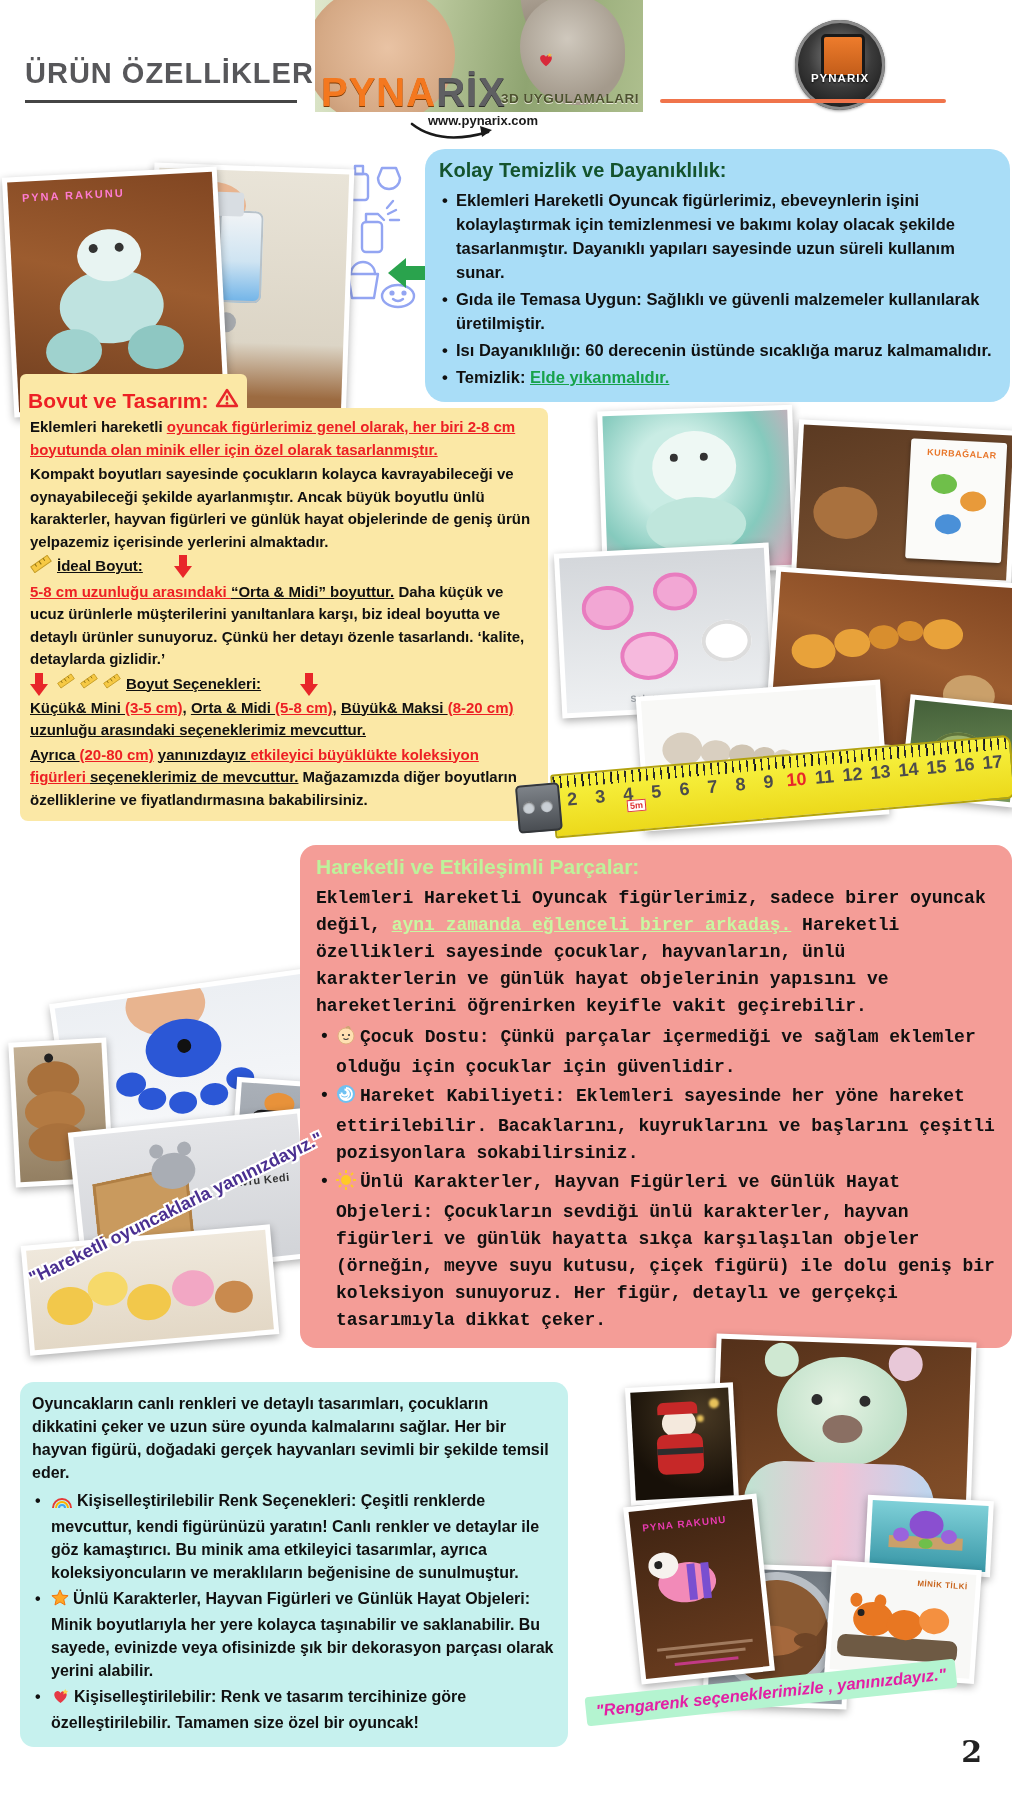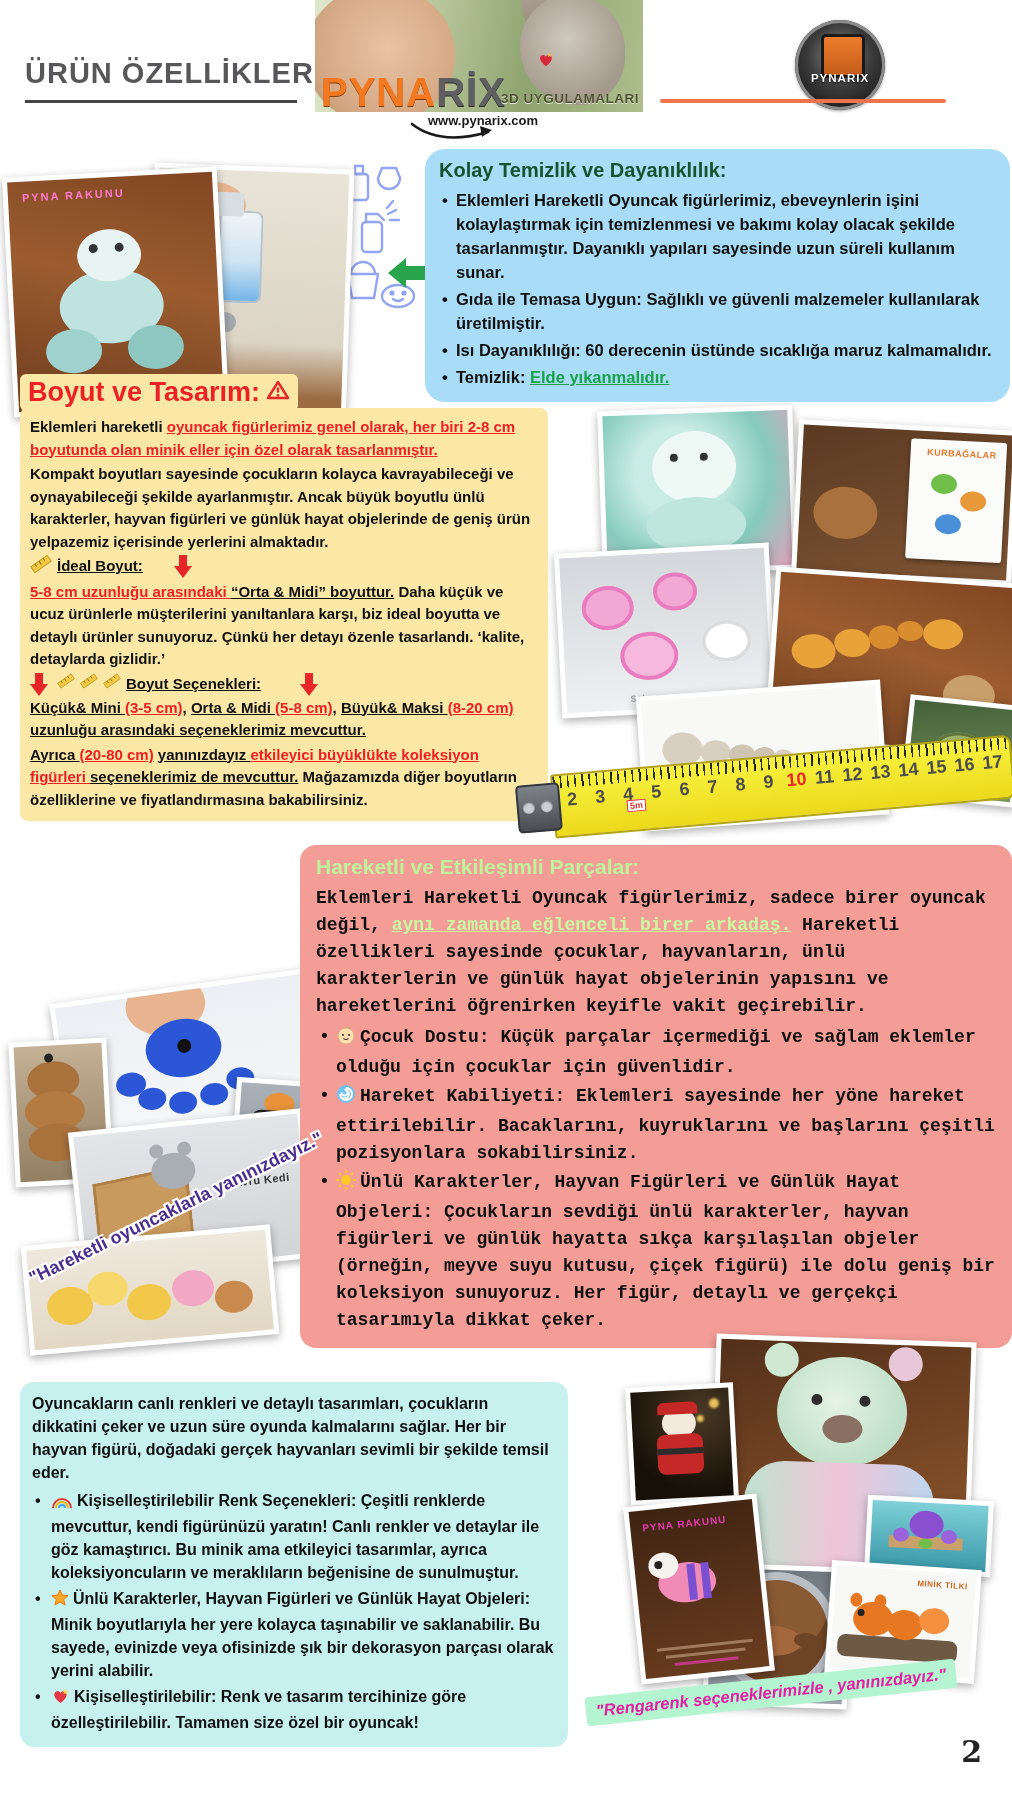--- a/index.html
+++ b/index.html
@@ -46,22 +46,22 @@
   .arrow-left .tri{position:absolute;left:0;top:0;width:0;height:0;border-top:15px solid transparent;
         border-bottom:15px solid transparent;border-right:18px solid #2aa34d;}
   .clean-box{position:absolute;left:425px;top:149px;width:585px;box-sizing:border-box;padding:8px 14px 10px;
         background:#a9ddf7;border-radius:20px;z-index:2;}
   .clean-box h2{margin:2px 0 6px;font-size:20px;color:#14532d;}
   .blist{list-style:none;margin:0;padding:0;}
   .blist li{position:relative;padding-left:17px;margin-bottom:3px;font-weight:bold;}
   .blist li::before{content:"•";position:absolute;left:3px;top:0;}
   .clean-box .blist li{font-size:16.5px;line-height:24px;color:#101010;}
   
-  .size-head{position:absolute;left:20px;top:374px;background:#fbe8a6;color:#ed2024;font-size:27px;
-        font-weight:bold;padding:3px 8px;border-radius:6px;display:flex;align-items:center;gap:6px;z-index:2;}
+  .size-head{position:absolute;left:20px;top:374px;background:#fbe8a6;color:#ed2024;font-size:21px;
+        font-weight:bold;padding:13px 8px;border-radius:6px;display:flex;align-items:center;gap:6px;z-index:2;}
   .ybox{position:absolute;left:20px;top:408px;width:528px;box-sizing:border-box;background:#fbe8a6;
         border-radius:8px;padding:8px 10px;font-size:15px;line-height:22.5px;font-weight:bold;color:#101010;z-index:2;}
   .ybox p{margin:0 0 2px;}
   .ylabel{display:flex;align-items:flex-start;gap:5px;margin:1px 0;}
   .ylabel .lbl{text-decoration:underline;}
   .seg.red-u{color:#ed2024;text-decoration:underline;}
   .seg.b-u{text-decoration:underline;}
   .seg.green-u{color:#17a24b;text-decoration:underline;}
   .seg.lg-u{color:#c9f7a2;text-decoration:underline;}
   .arrow-down{display:inline-block;position:relative;width:18px;height:23px;vertical-align:middle;margin:0 8px;}
@@ -355,21 +355,21 @@
     <ul class="blist">
       <li>
         <span class="ic">
           <svg width="20" height="20" viewBox="0 0 20 20">
               <circle cx="10" cy="11" r="8" fill="#ffe0b2" stroke="#e0b080"></circle>
               <path d="M10 3 q3 -3 4 1" stroke="#caa571" fill="none" stroke-width="1.6"></path>
               <circle cx="7" cy="10" r="1.1" fill="#333"></circle>
               <circle cx="13" cy="10" r="1.1" fill="#333"></circle>
               <path d="M7.5 13.5 q2.5 2 5 0" stroke="#333" fill="none" stroke-width="1.2"></path>
             </svg>
-        </span><span>Çocuk Dostu: Küçük parçalar içermediği ve sağlam eklemler olduğu için çocuklar için güvenlidir.</span>
+        </span><span>Çocuk Dostu: Çünkü parçalar içermediği ve sağlam eklemler olduğu için çocuklar için güvenlidir.</span>
       </li>
       <li>
         <span class="ic">
           <svg width="20" height="20" viewBox="0 0 20 20">
               <circle cx="10" cy="10" r="9" fill="#6fc1f2"></circle>
               <path d="M10 4 a6 6 0 1 1 -6 6 a4.5 4.5 0 1 0 4.5 -4.5 a3 3 0 1 1 -3 3" fill="none" stroke="#fff" stroke-width="1.8"></path>
             </svg>
         </span><span>Hareket Kabiliyeti: Eklemleri sayesinde her yöne hareket ettirilebilir. Bacaklarını, kuyruklarını ve başlarını çeşitli pozisyonlara sokabilirsiniz.</span>
       </li>
       <li>

